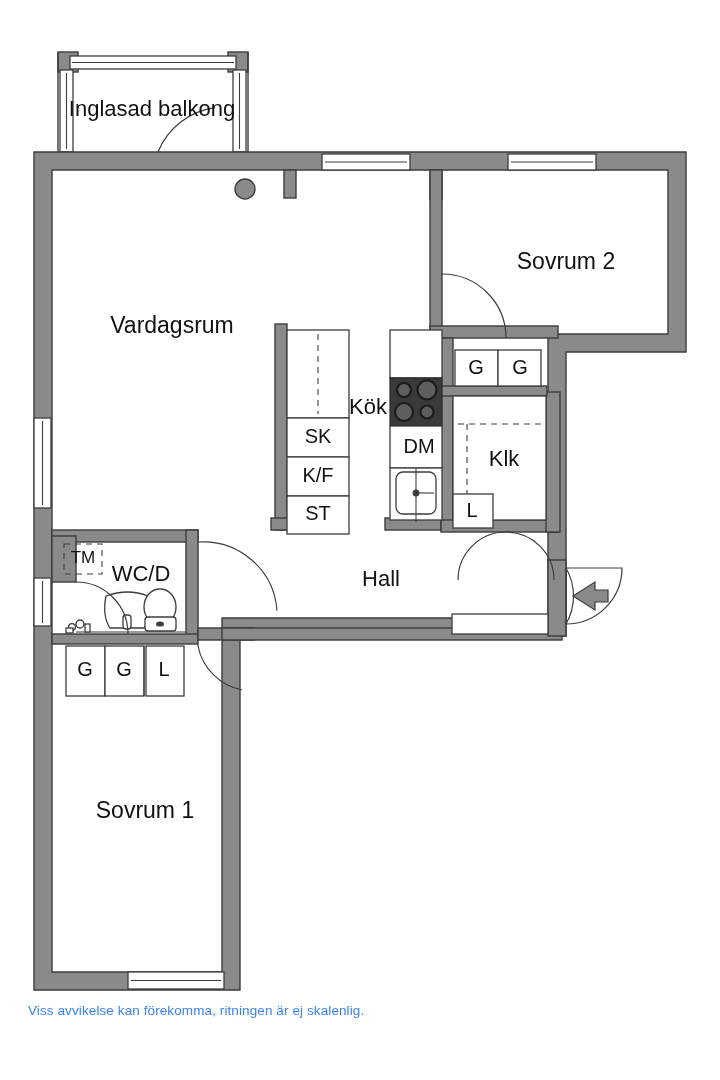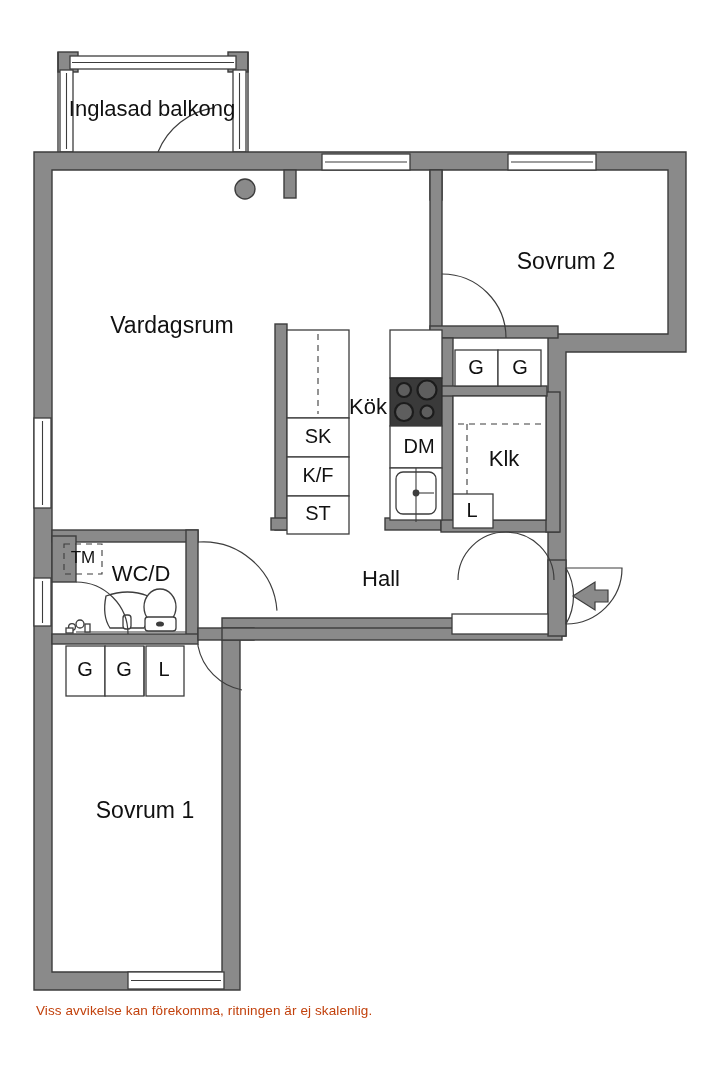--- a/index.html
+++ b/index.html
@@ -39,25 +39,25 @@
     fill: #111111;
     font-size: 20px;
     text-anchor: middle;
     dominant-baseline: middle;
   }
   .cab-label.small {
     font-size: 17px;
   }
   .caption {
     position: absolute;
-    left: 36px;
+    left: 28px;
     top: 1003px;
     font-family: "Liberation Sans", sans-serif;
     font-size: 13.5px;
-    color: #c2410c;
+    color: #3b82f6;
     letter-spacing: 0.1px;
     white-space: nowrap;
   }
 </style>
 </head>
 <body>
 
 <div id="floorplan-root">
 
   <svg id="plan-svg" viewBox="0 0 720 1080" xmlns="http://www.w3.org/2000/svg">

